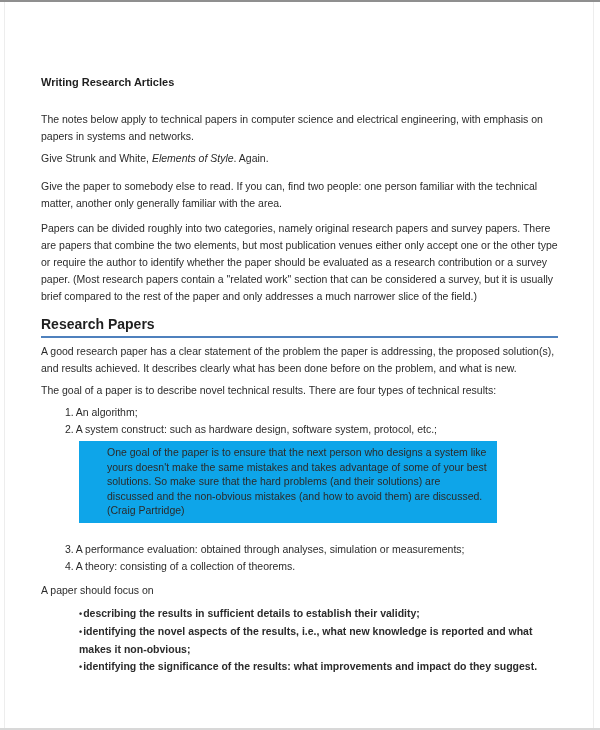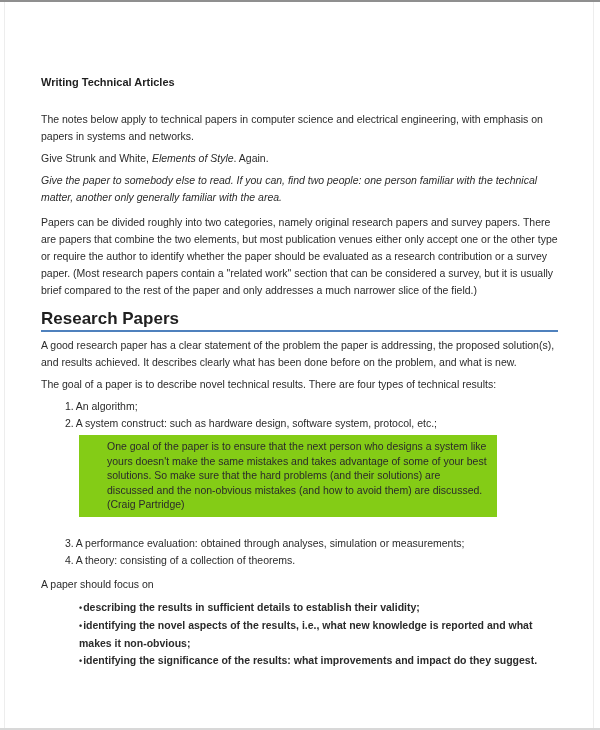--- a/index.html
+++ b/index.html
@@ -37,43 +37,43 @@
   p { margin: 0; }
 
   .doc-title {
     margin-top: 74px;
     font-size: 11px;
     font-weight: bold;
     color: #1f1f1f;
   }
   .p-notes      { margin-top: 20px; }
   .p-read       { margin-top: 5px; }
-  .p-give       { margin-top: 5px; font-style: italic; }
+  .p-give       { margin-top: 11px; }
   .p-categories { margin-top: 8px; }
 
   .section-heading {
     margin-top: 11px;
-    font-size: 17px;
+    font-size: 14px;
     font-weight: bold;
     color: #1f1f1f;
     padding-bottom: 3px;
     border-bottom: 2px solid #4f81bd;
   }
   .p-good  { margin-top: 5px; }
   .p-goal  { margin-top: 5px; }
 
   .num-list { margin-top: 5px; margin-left: 24px; }
   .num-item .num { display: inline-block; margin-right: 2px; }
   .num-item-3 { margin-top: 18px; }
 
   .highlight-quote {
     margin-top: 3px;
     margin-left: 38px;
     width: 382px;
-    background: #84cc16;
+    background: #0ea5e9;
     padding: 4px 8px 5px 28px;
     line-height: 14.5px;
   }
 
   .p-focus { margin-top: 7px; }
 
   .bullet-list { margin-top: 6px; margin-left: 38px; font-weight: bold; }
   .bullet-item .bullet-glyph { font-size: 9px; margin-right: 1px; }
 
   .italic { font-style: italic; }
@@ -82,21 +82,21 @@
 <body>
 
 <div class="page">
   <div class="frame-top"></div>
   <div class="frame-left"></div>
   <div class="frame-right"></div>
   <div class="frame-bottom"></div>
 
   <div class="content">
 
-    <p class="doc-title">Writing Technical Articles</p>
+    <p class="doc-title">Writing Research Articles</p>
 
     <p class="p-notes">The notes below apply to technical papers in computer science and electrical engineering, with emphasis on papers in systems and networks.</p>
 
     <p class="p-read"><span>Give Strunk and White, </span><span class="italic">Elements of Style</span><span>. Again.</span></p>
 
     <p class="p-give">Give the paper to somebody else to read. If you can, find two people: one person familiar with the technical matter, another only generally familiar with the area.</p>
 
     <p class="p-categories">Papers can be divided roughly into two categories, namely original research papers and survey papers. There are papers that combine the two elements, but most publication venues either only accept one or the other type or require the author to identify whether the paper should be evaluated as a research contribution or a survey paper. (Most research papers contain a "related work" section that can be considered a survey, but it is usually brief compared to the rest of the paper and only addresses a much narrower slice of the field.)</p>
 
     <p class="section-heading">Research Papers</p>

